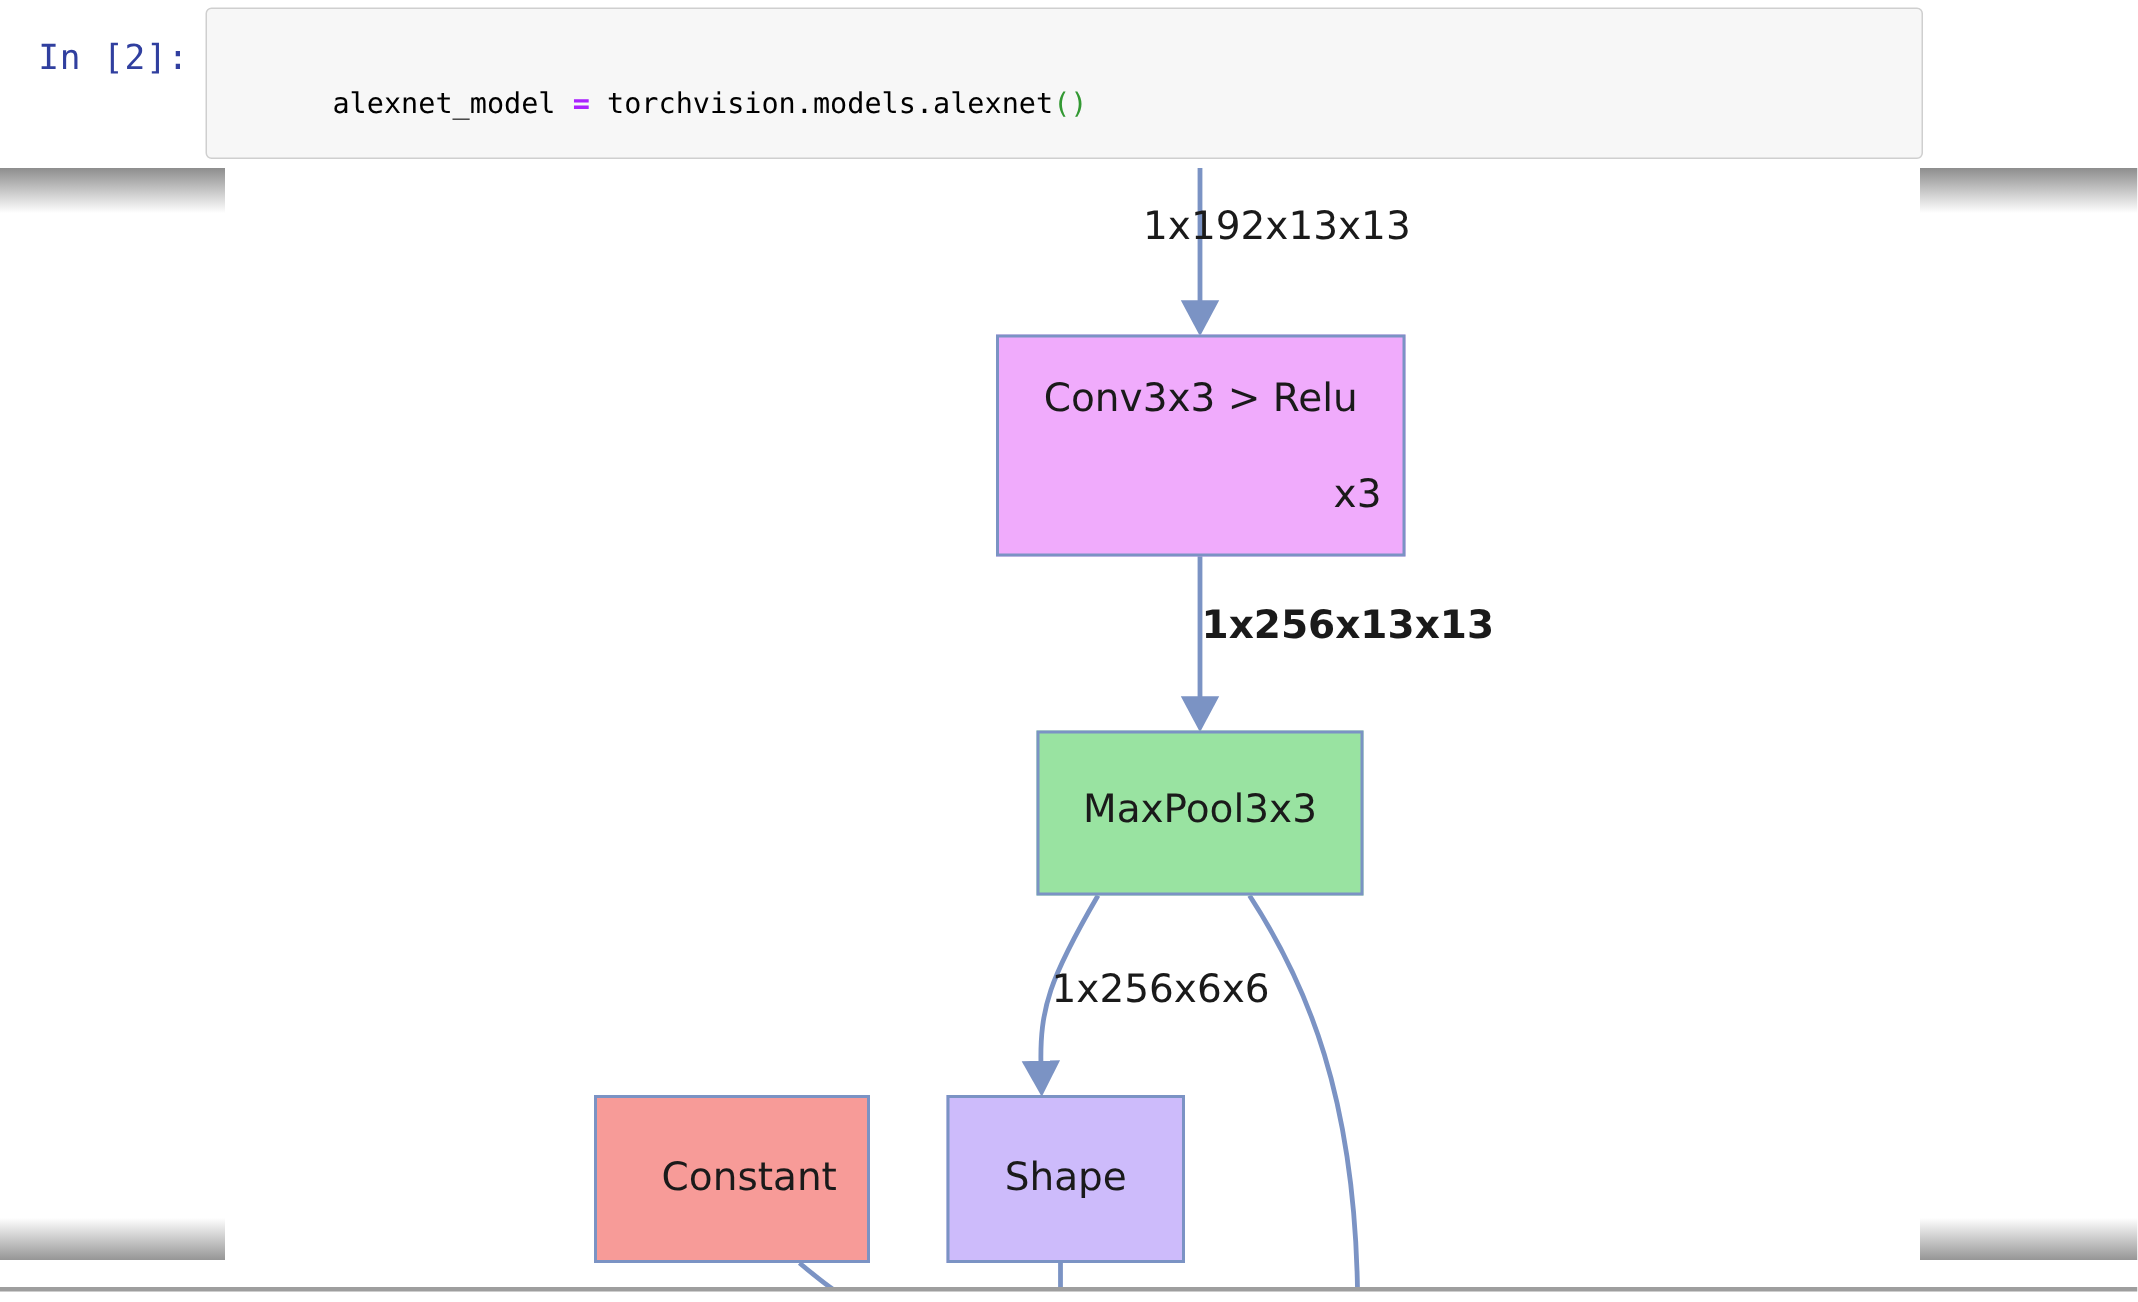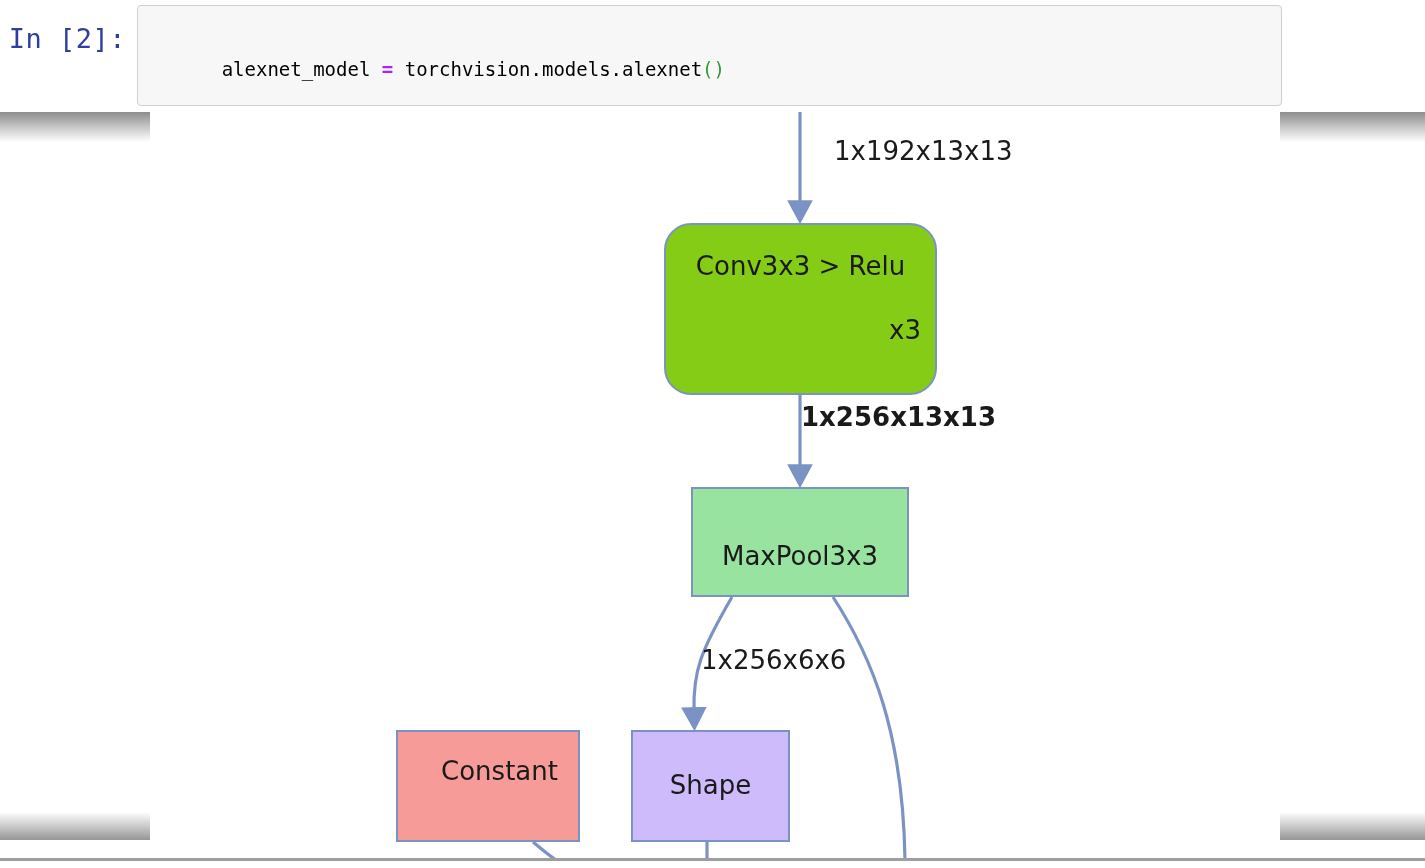--- a/index.html
+++ b/index.html
@@ -25,21 +25,21 @@
     background: #ffffff;
     box-sizing: border-box;
   }
   #prompt-label {
     position: absolute;
     left: 8px;
     top: 26px;
     width: 118px;
     text-align: right;
     font-family: "DejaVu Sans Mono", monospace;
-    font-size: 27px;
+    font-size: 23px;
     line-height: 26px;
     color: #303f9f;
     letter-spacing: 0.5px;
     white-space: pre;
   }
   #code-editor {
     position: absolute;
     left: 137px;
     top: 5px;
     width: 1145px;
@@ -94,51 +94,50 @@
     left: 0; right: 0;
     text-align: center;
     white-space: nowrap;
   }
   .gnode .node-repeat {
     position: absolute;
     right: 14px;
     white-space: nowrap;
   }
   #node-conv {
-    left: 664px; top: 111px; width: 273px; height: 172px;
-    background: #84cc16;
-    border-radius: 27px;
+    left: 664px; top: 111px; width: 273px; height: 148px;
+    background: #f0abfc;
   }
   #node-conv .node-title { top: 26px; }
   #node-conv .node-repeat { top: 90px; }
   #node-maxpool {
     left: 691px; top: 375px; width: 218px; height: 110px;
     background: #99e3a1;
   }
-  #node-maxpool .node-title { top: 36px; margin-top: 16px; }
+  #node-maxpool .node-title { top: 36px; }
   #node-constant {
     left: 396px; top: 618px; width: 184px; height: 112px;
     background: #f79b98;
   }
-  #node-constant .node-title { top: 24px; padding-left: 23px; }
+  #node-constant .node-title { top: 38px; padding-left: 23px; }
   #node-shape {
     left: 631px; top: 618px; width: 159px; height: 112px;
     background: #cdbbfb;
   }
   #node-shape .node-title { top: 38px; }
 
   
   .edge-label {
     position: absolute;
     font-family: "DejaVu Sans", sans-serif;
     font-size: 26px;
     color: #1a1a1a;
     white-space: nowrap;
   }
-  #label-e1 { left: 834px; top: 24px; }
+  #label-e1 { left: 762px; top: 24px; }
   #label-e2 { left: 801px; top: 290px; font-weight: bold; }
   #label-e3 { left: 701px; top: 533px; }
 
   
   .shadow-strip {
     position: absolute;
     pointer-events: none;
   }
   #shadow-top-left {
     left: 0; top: 112px; width: 150px; height: 30px;

